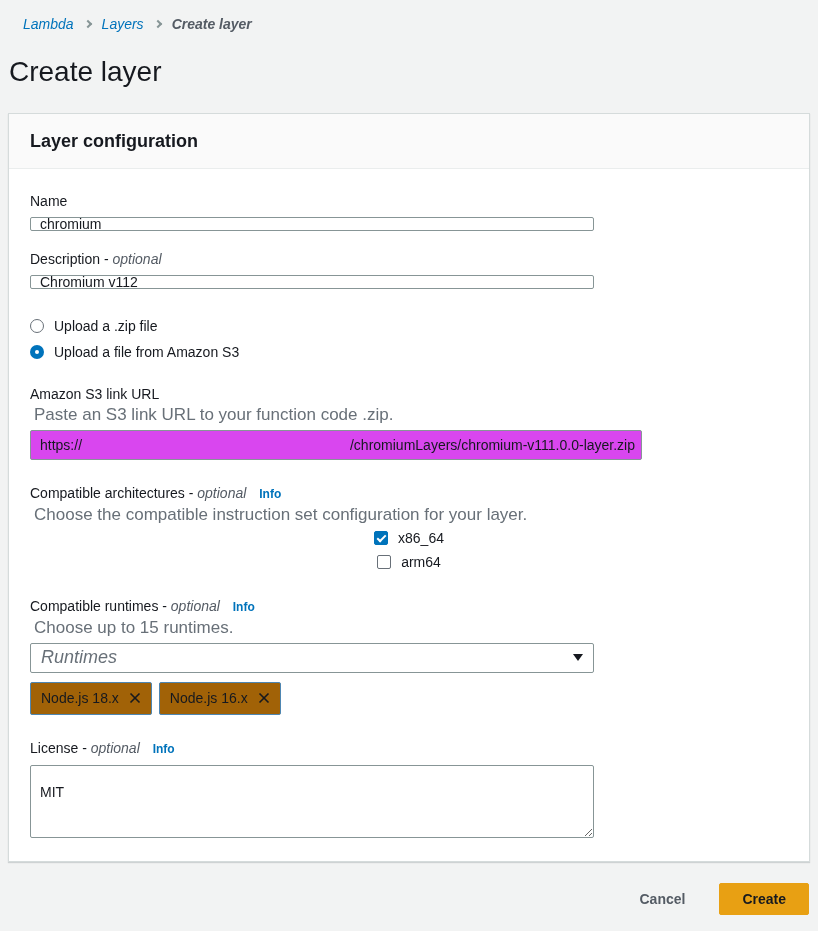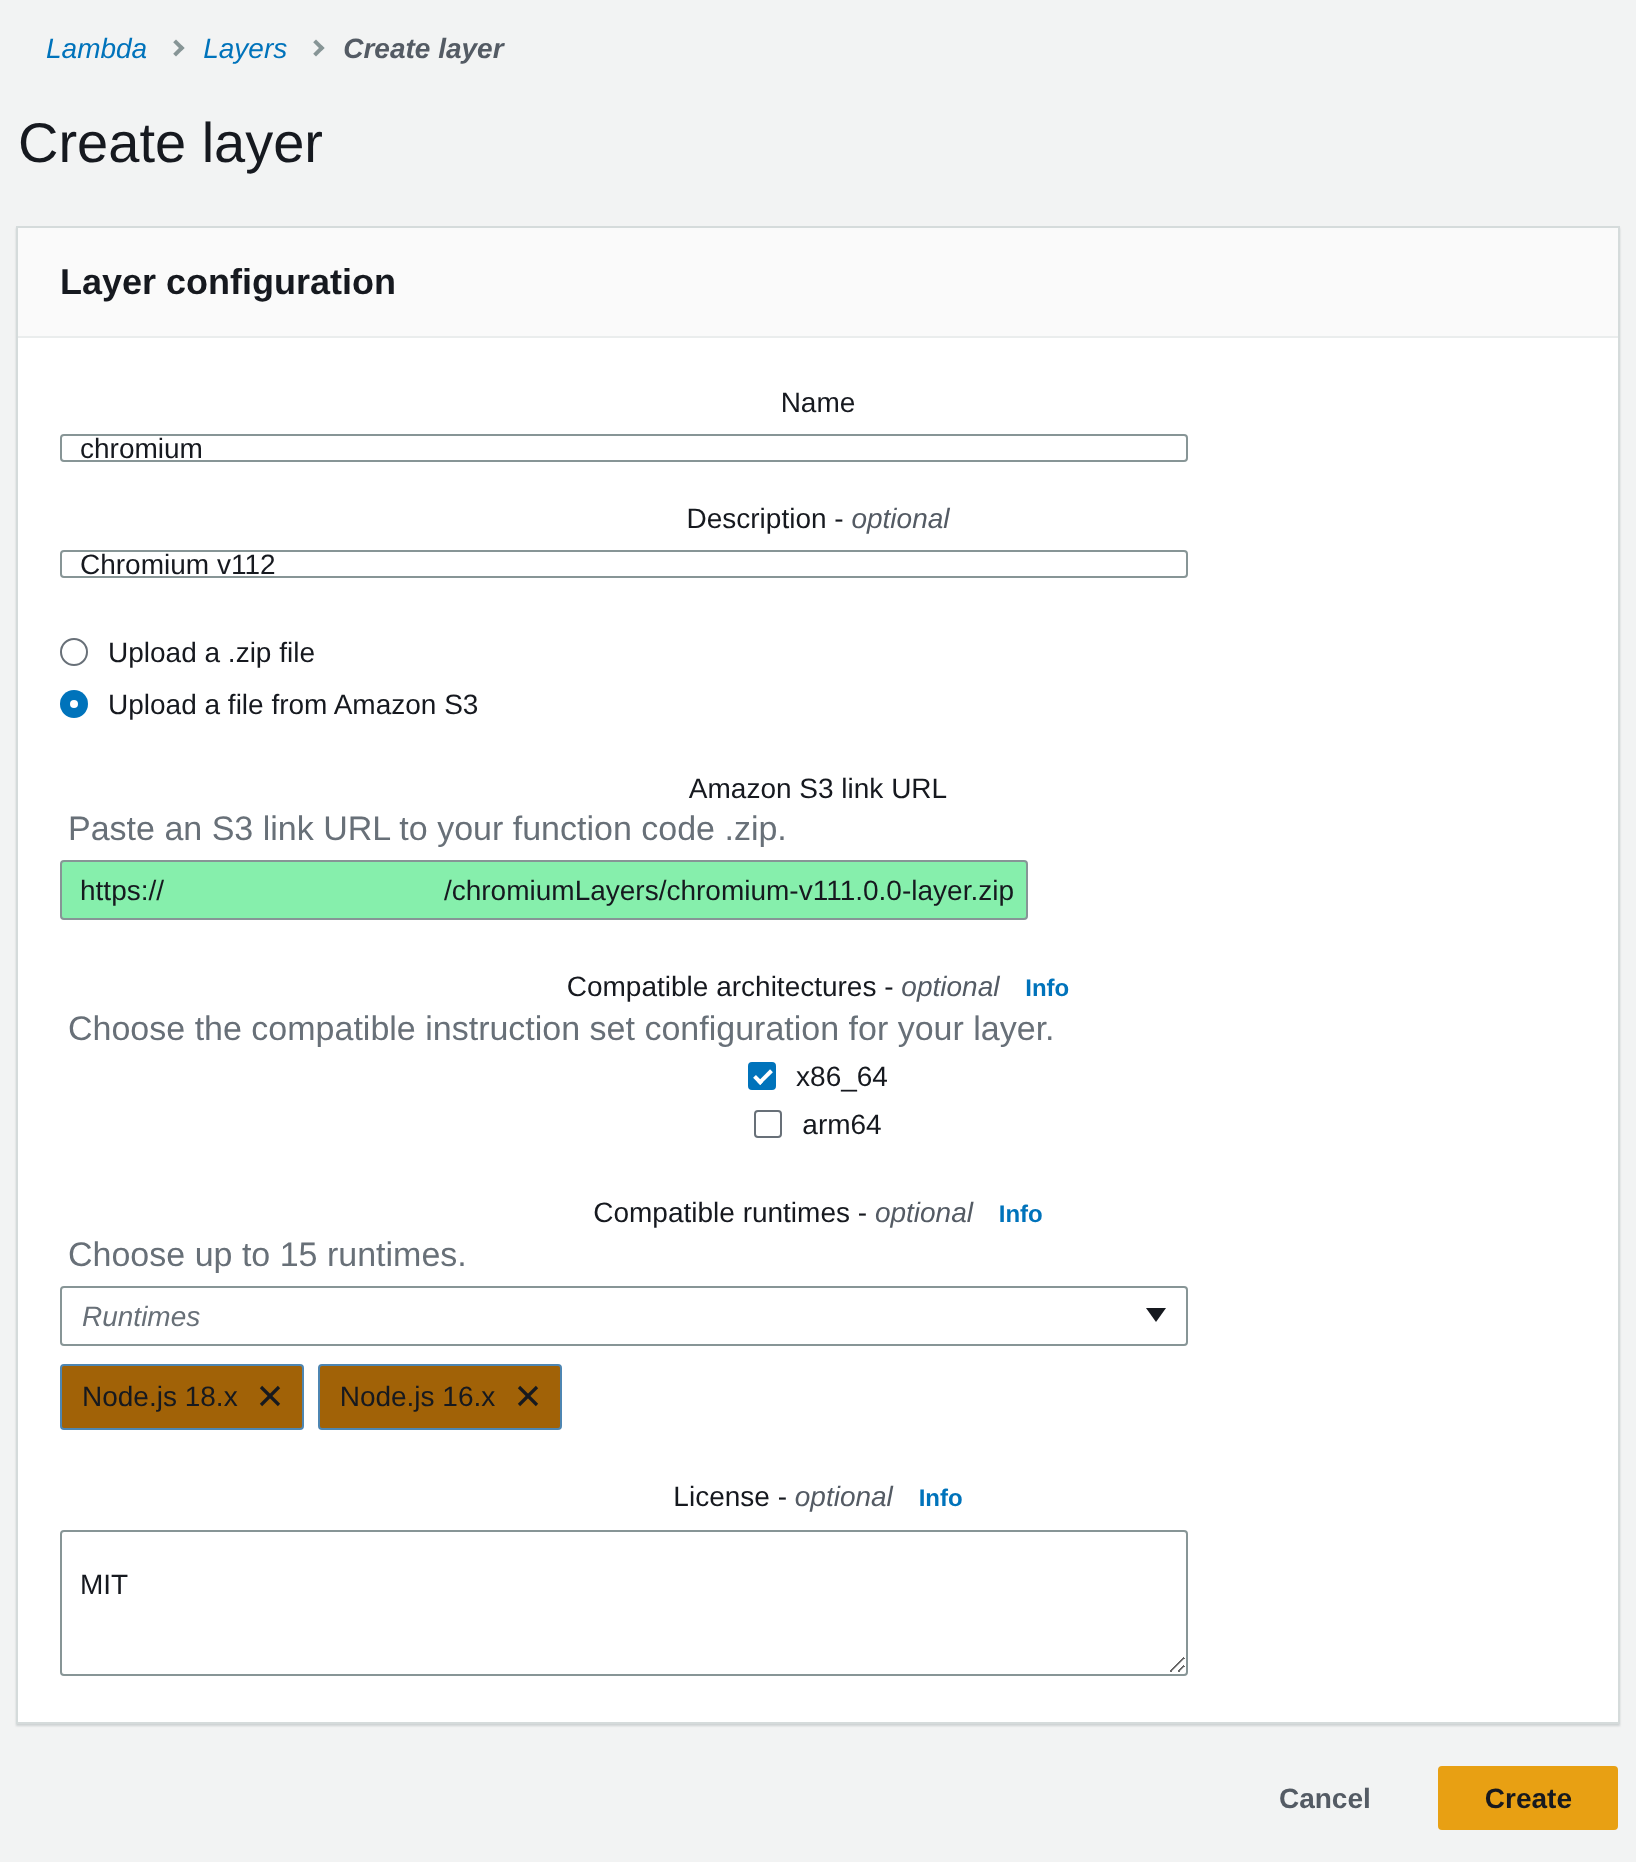--- a/index.html
+++ b/index.html
@@ -17,21 +17,21 @@
   .crumb-current { color:#545b64; font-weight:700; }
   .crumb-sep { width:6px; height:6px; border-top:2px solid #879596; border-right:2px solid #879596; transform:rotate(45deg); margin:0 1px; }
   
   .page-title { font-size:28px; font-weight:400; margin:25px 0 0 9px; line-height:1.1; }
   
   .panel { margin:25px 0 0 8px; width:802px; background:#fff; border:1px solid #d5dbdb; box-shadow:0 1px 1px rgba(0,28,36,.15); }
   .panel-header { background:#fafafa; border-bottom:1px solid #eaeded; padding:17px 21px 16px; }
   .panel-title { font-size:18px; font-weight:700; }
   .panel-body { padding:24px 21px 23px; }
   
-  .field-label { font-size:14px; line-height:17px; margin-bottom:7px;text-align:center; }
+  .field-label { font-size:14px; line-height:17px; margin-bottom:7px; }
   .optional { font-style:italic; color:#545b64; }
   .info-link { color:#0073bb; font-size:12px; font-weight:700; margin-left:9px; text-decoration:none; cursor:pointer; }
   .help-text { font-size:17px; color:#687078; line-height:15px; margin:-3px 4px 8px; }
   .text-input {
     width:564px; height:14px; border:1px solid #879596; border-radius:2px;
     padding:0 9px; font-family:inherit; font-size:14px; color:#16191f; background:#fff; display:block;
   }
   .mb20 { margin-bottom:20px; }
   .mb25 { margin-bottom:25px; }
   .mb26 { margin-bottom:26px; }
@@ -41,24 +41,24 @@
   .choice-row { display:flex; align-items:center; gap:10px; font-size:14px; margin-bottom:10px; cursor:pointer; }
   .radio { width:14px; height:14px; border-radius:50%; border:1px solid #687078; background:#fff; flex:0 0 auto; position:relative; }
   .radio.selected { border:none; background:#0073bb; }
   .radio.selected::after { content:""; position:absolute; left:5px; top:5px; width:4px; height:4px; background:#fff; border-radius:50%; }
   
   .checkbox { width:14px; height:14px; border:1px solid #687078; border-radius:2px; background:#fff; flex:0 0 auto; position:relative; }
   .checkbox.checked { background:#0073bb; border-color:#0073bb; }
   .checkbox.checked::after { content:""; position:absolute; left:2px; top:3px; width:7px; height:3px; border-left:2px solid #fff; border-bottom:2px solid #fff; transform:rotate(-45deg); }
   .check-row { margin-bottom:8px;justify-content:center; }
   
-  .url-input { width:484px; height:30px; border:1px solid #879596; border-radius:2px; background:#86efac; display:flex; align-items:center; justify-content:space-between; padding:0 6px 0 9px; font-size:14px; cursor:text; }
+  .url-input { width:612px; height:30px; border:1px solid #879596; border-radius:2px; background:#d946ef; display:flex; align-items:center; justify-content:space-between; padding:0 6px 0 9px; font-size:14px; cursor:text; }
   
   .select-box { width:564px; height:30px; border:1px solid #879596; border-radius:2px; background:#fff; display:flex; align-items:center; justify-content:space-between; padding:0 10px; cursor:pointer; }
-  .select-placeholder { font-style:italic; color:#687078; font-size:14px; }
+  .select-placeholder { font-style:italic; color:#687078; font-size:18px; }
   .select-caret { width:0; height:0; border-left:5px solid transparent; border-right:5px solid transparent; border-top:7px solid #16191f; }
   
   .tokens { display:flex; gap:7px; margin-top:9px; }
   .token { display:flex; align-items:center; gap:10px; border:1px solid #4e86b2; background:#a16207; border-radius:2px; padding:0 10px; height:33px; font-size:14px; }
   .token-x { background:none; border:none; padding:0; display:flex; align-items:center; cursor:pointer; }
   
   .textarea {
     width:564px; height:73px; border:1px solid #879596; border-radius:2px;
     padding:18px 9px; font-family:inherit; font-size:14px; color:#16191f; resize:vertical; display:block;
   }

